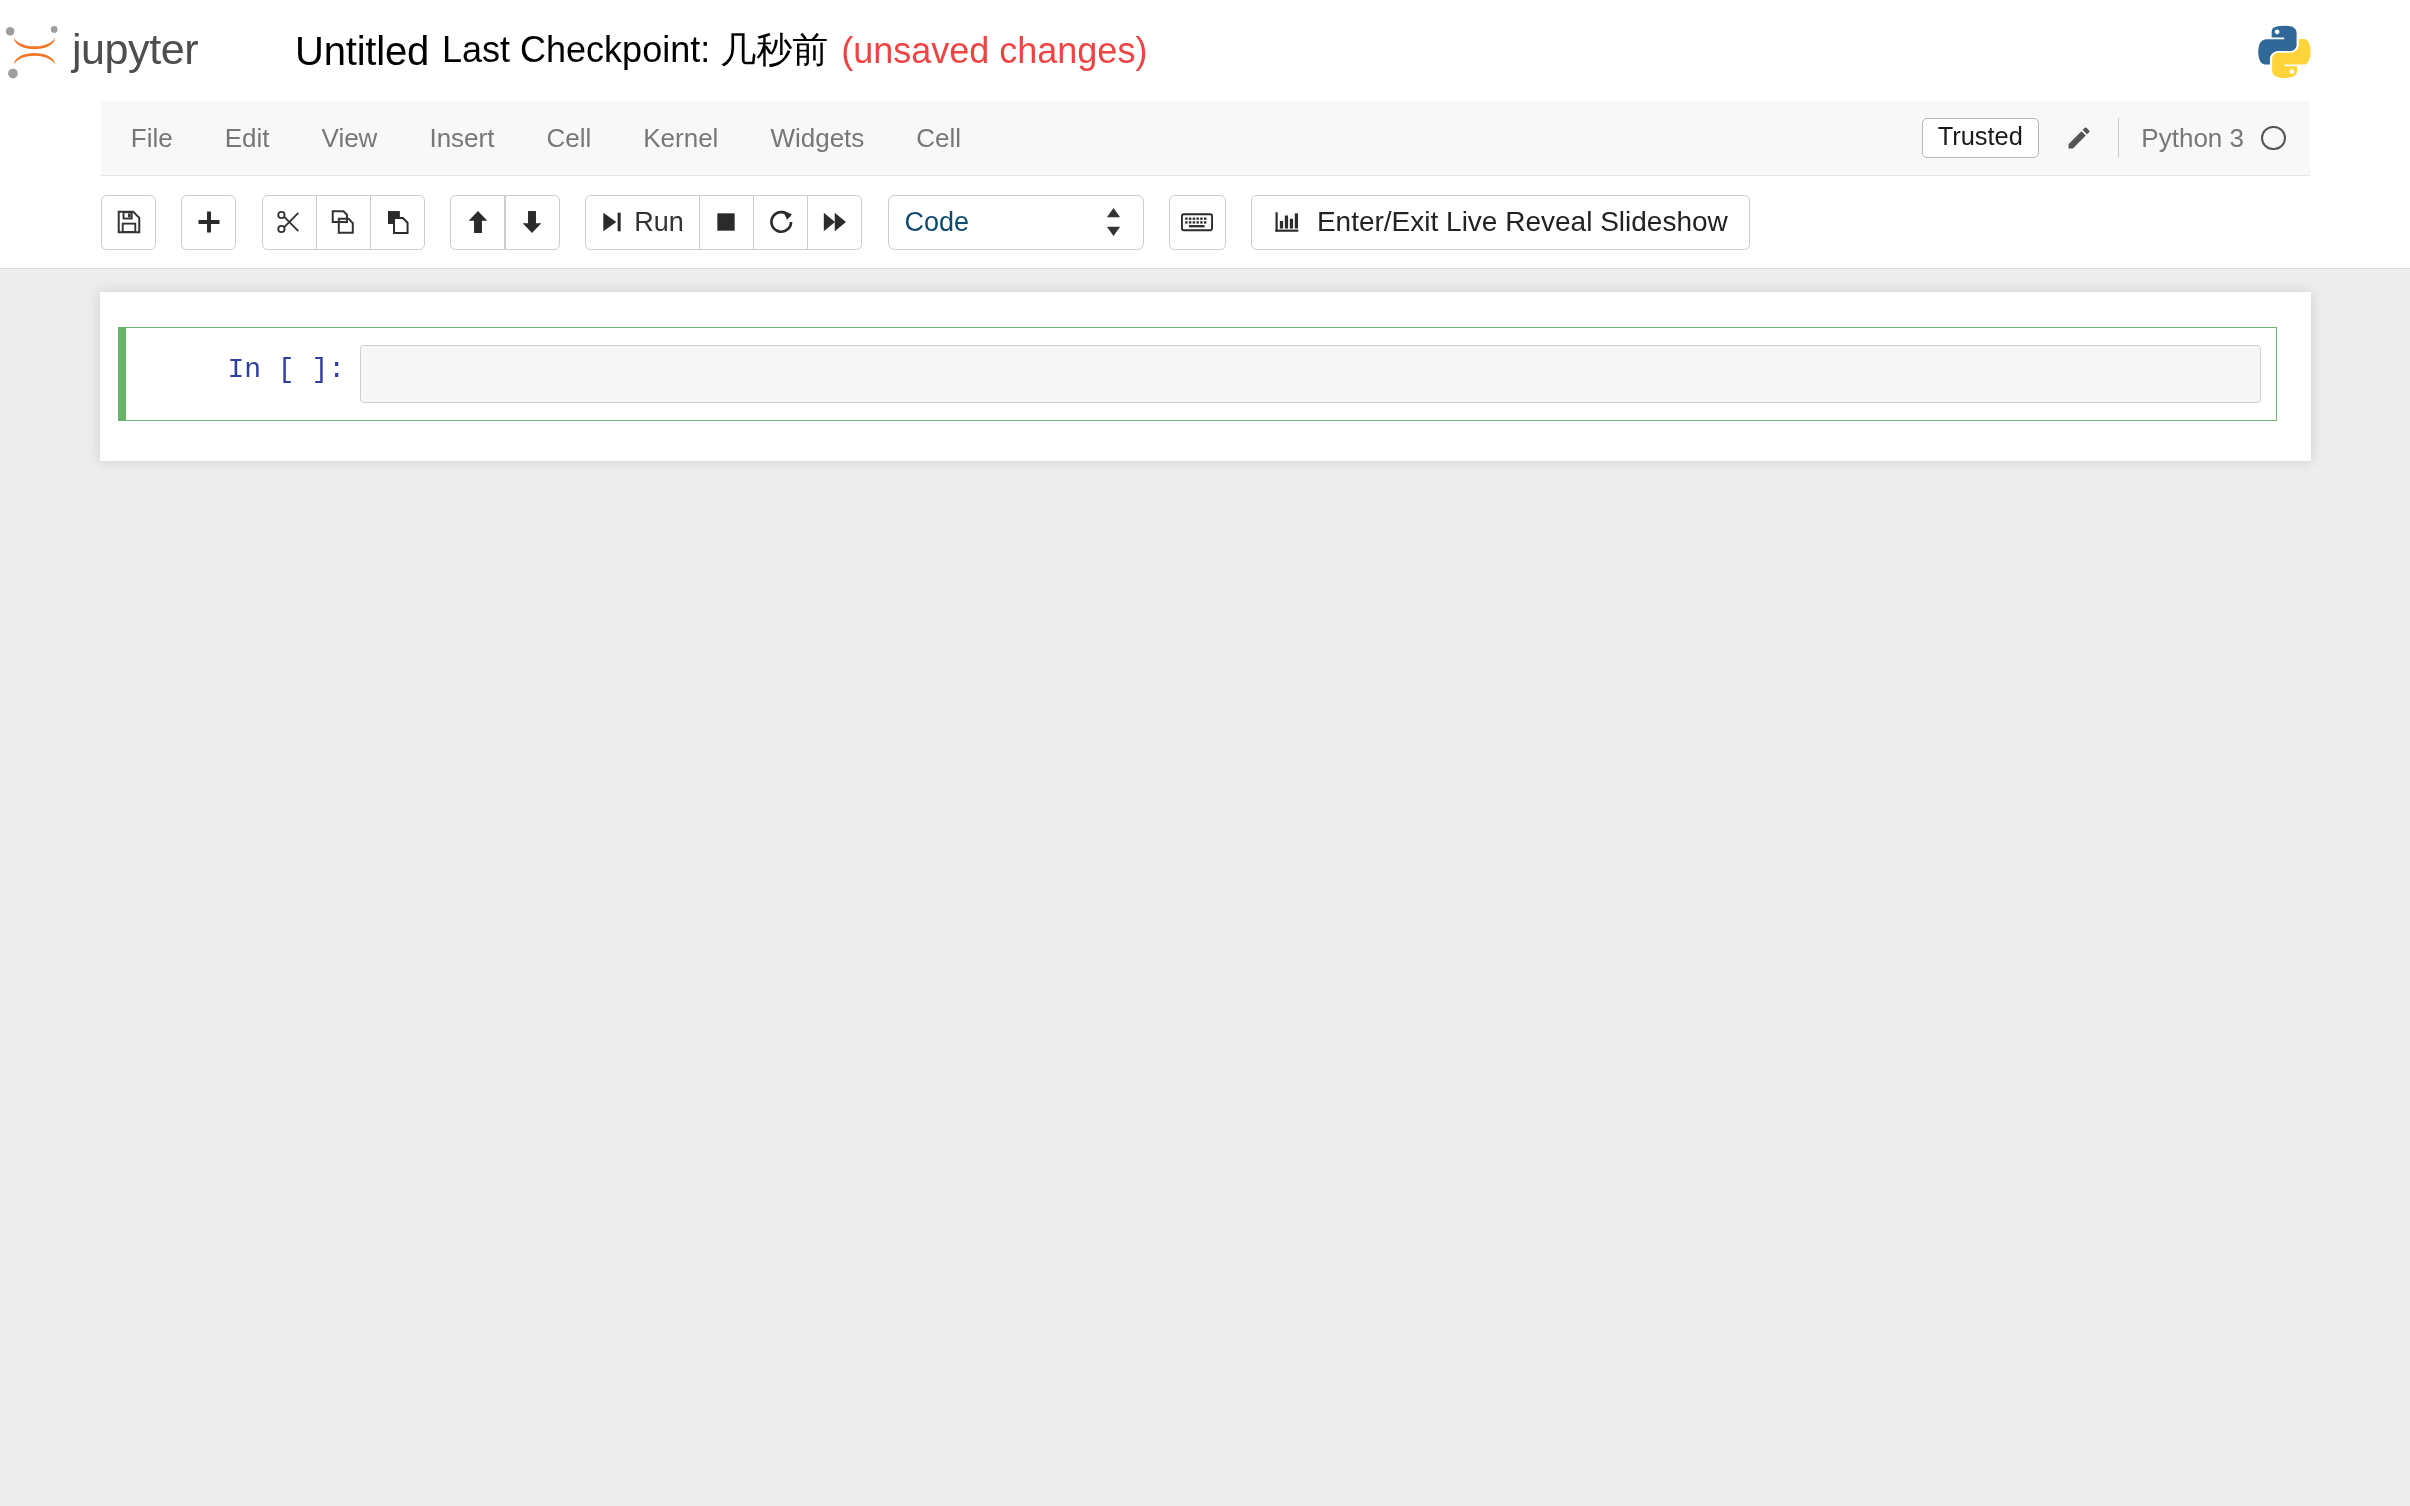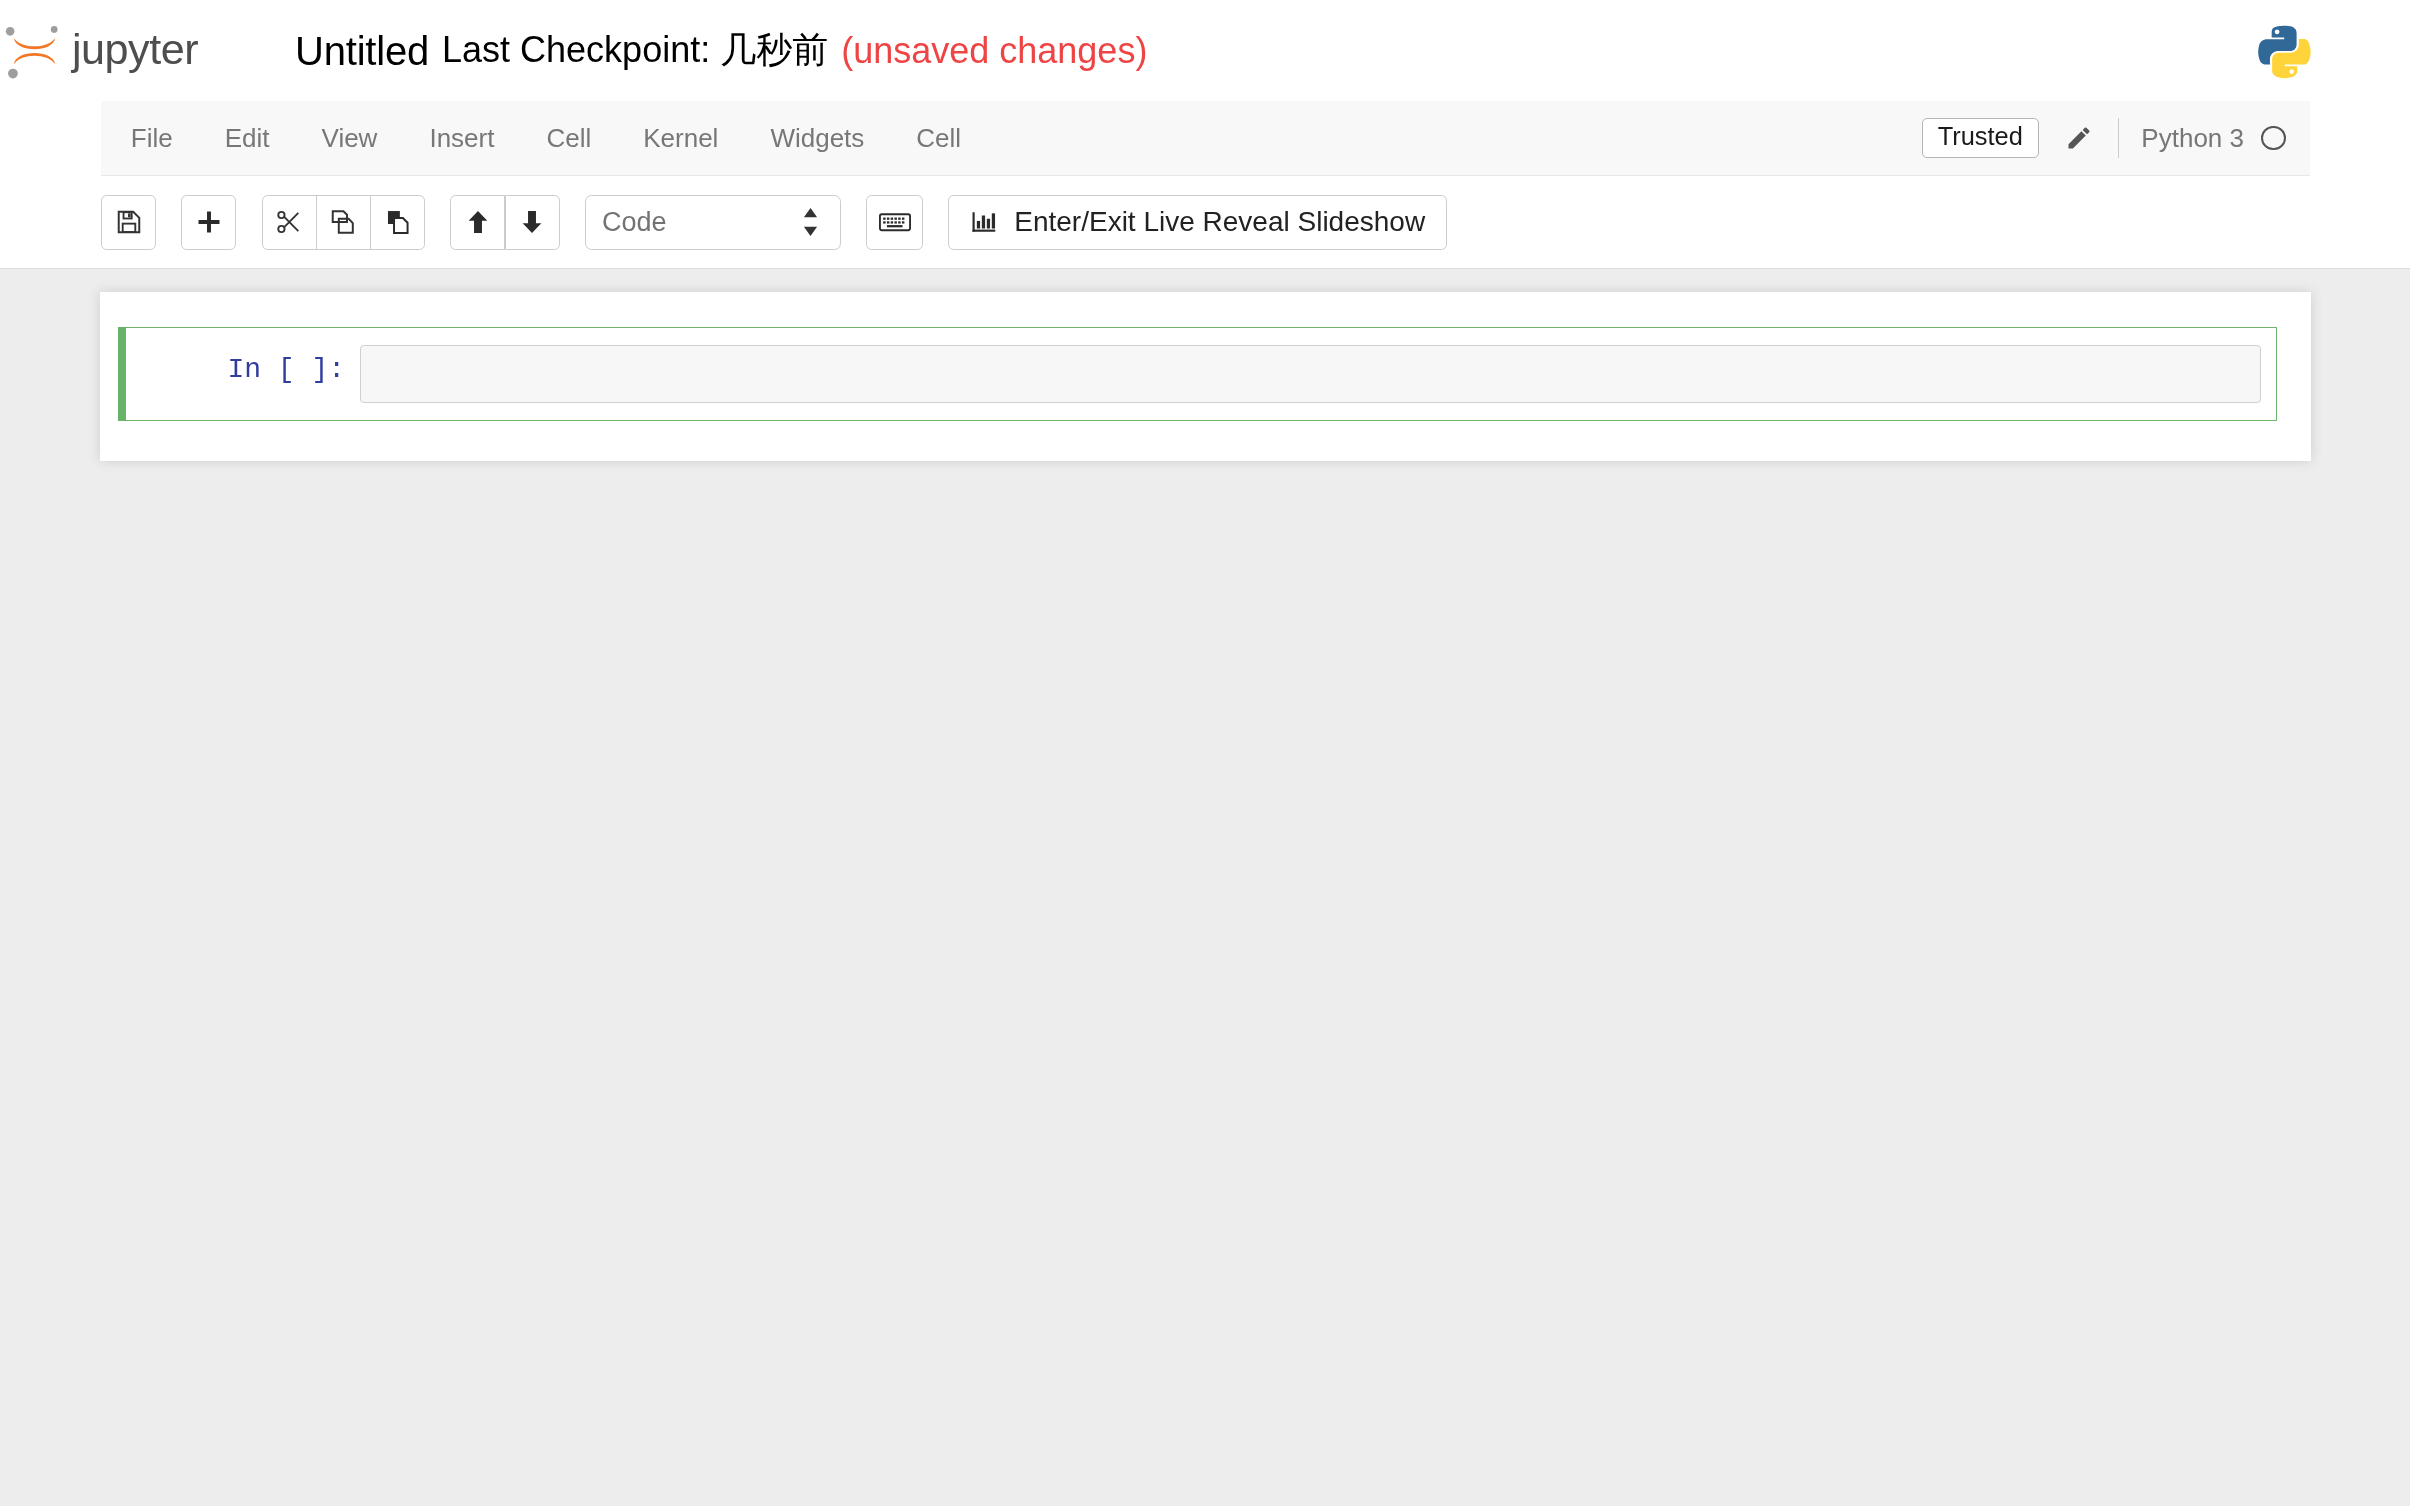--- a/index.html
+++ b/index.html
@@ -210,21 +210,21 @@
     line-height: 1;
     white-space: nowrap;
   }
   #cell_type {
     height: 55px;
     width: 256px;
     border: 0.9px solid #cccccc;
     border-radius: 6.6px;
     background: #ffffff;
     font-size: 27px;
-    color: #737373;
+    color: #0c4a6e;
     font-family: "Liberation Sans", sans-serif;
     padding-left: 16px;
     padding-right: 9.4px;
     box-sizing: border-box;
     -webkit-appearance: none;
     appearance: none;
     cursor: pointer;
     position: relative;
   }
   .select-wrap {
@@ -424,20 +424,46 @@
           <path fill="#2b2b2b" d="M12 2.6 20 11h-4.6v10.4H8.6V11H4z"></path>
         </svg>
       </div>
       <div class="btn">
         <svg width="28" height="28" viewBox="0 0 24 24" xmlns="http://www.w3.org/2000/svg">
           <path fill="#2b2b2b" d="M12 21.4 4 13h4.6V2.6h6.8V13H20z"></path>
         </svg>
       </div>
     </div>
 
+    <div class="btn-group joined">
+      <div class="btn btn-run">
+        <svg width="26" height="26" viewBox="0 0 24 24" xmlns="http://www.w3.org/2000/svg">
+          <path fill="#2b2b2b" d="M4 3.4 16 12 4 20.6z"></path>
+          <rect x="17.2" y="3.4" width="2.8" height="17.2" fill="#2b2b2b"></rect>
+        </svg>
+        <span class="btn-label">Run</span>
+      </div>
+      <div class="btn">
+        <svg width="26" height="26" viewBox="0 0 24 24" xmlns="http://www.w3.org/2000/svg">
+          <rect x="4" y="4" width="16" height="16" fill="#2b2b2b"></rect>
+        </svg>
+      </div>
+      <div class="btn">
+        <svg width="28" height="28" viewBox="0 0 24 24" xmlns="http://www.w3.org/2000/svg">
+          <path fill="none" stroke="#2b2b2b" stroke-width="2.3" d="M19.4 7.6A8.4 8.4 0 1 0 20.6 12"></path>
+          <path fill="#2b2b2b" d="M13.6 2.4 21.4 5.4 17.2 10z"></path>
+        </svg>
+      </div>
+      <div class="btn">
+        <svg width="28" height="28" viewBox="0 0 24 24" xmlns="http://www.w3.org/2000/svg">
+          <path fill="#2b2b2b" d="M2.4 4 12 12l-9.6 8z"></path>
+          <path fill="#2b2b2b" d="M11.8 4 21.4 12l-9.6 8z"></path>
+        </svg>
+      </div>
+    </div>
 
     <div class="select-wrap">
       <select id="cell_type">
         <option>Code</option>
       </select>
       <span class="select-arrows">
         <svg width="19" height="32" viewBox="0 0 20 34" xmlns="http://www.w3.org/2000/svg">
           <path fill="#333" d="M10 2 17 12H3z"></path>
           <path fill="#333" d="M10 32 3 22h14z"></path>
         </svg>

